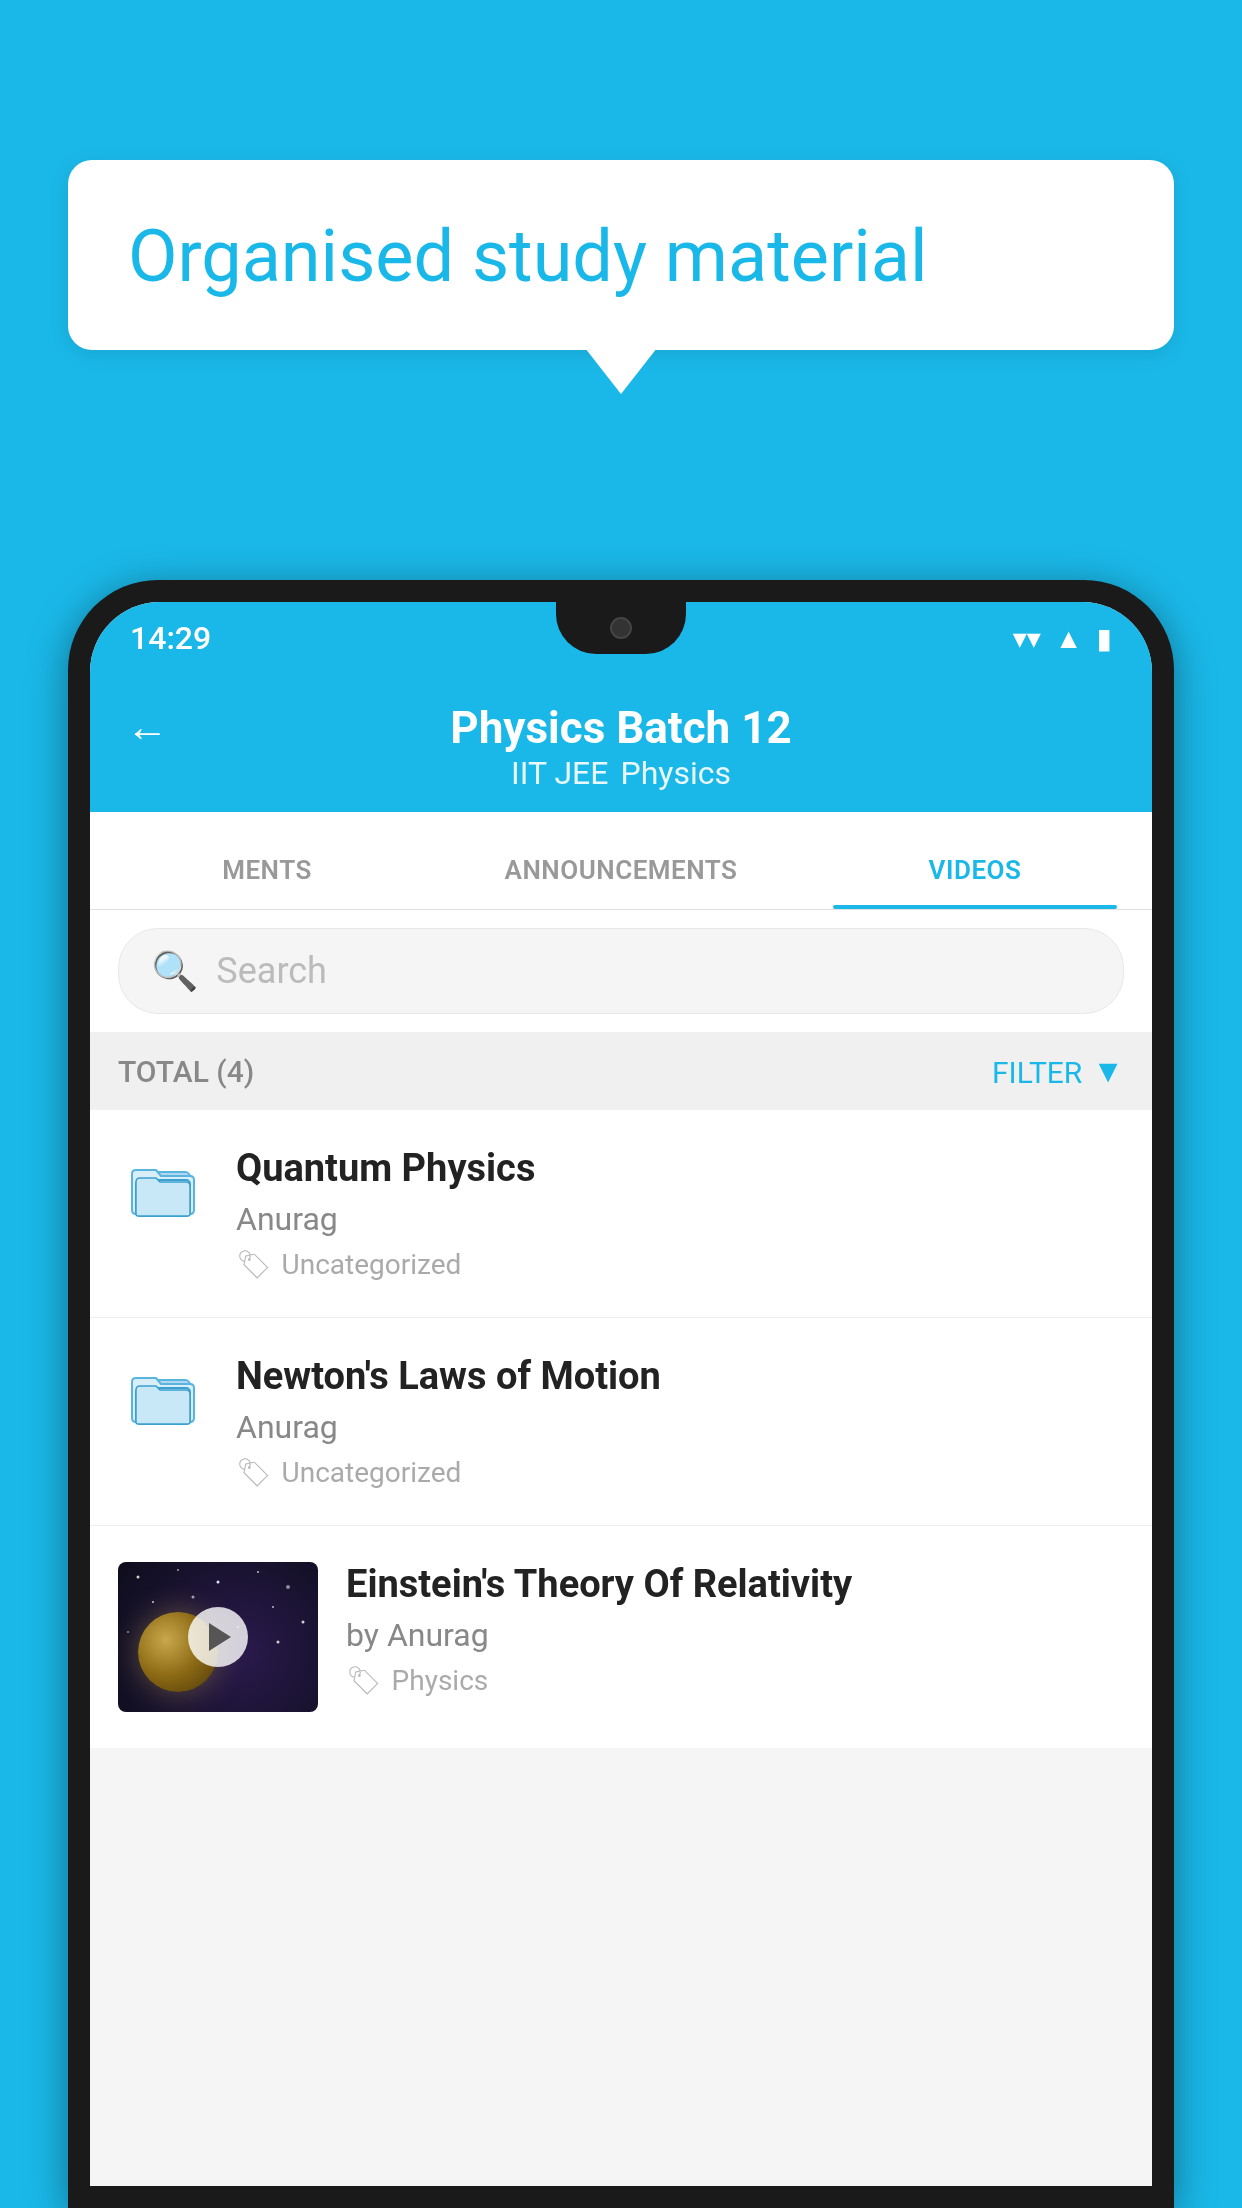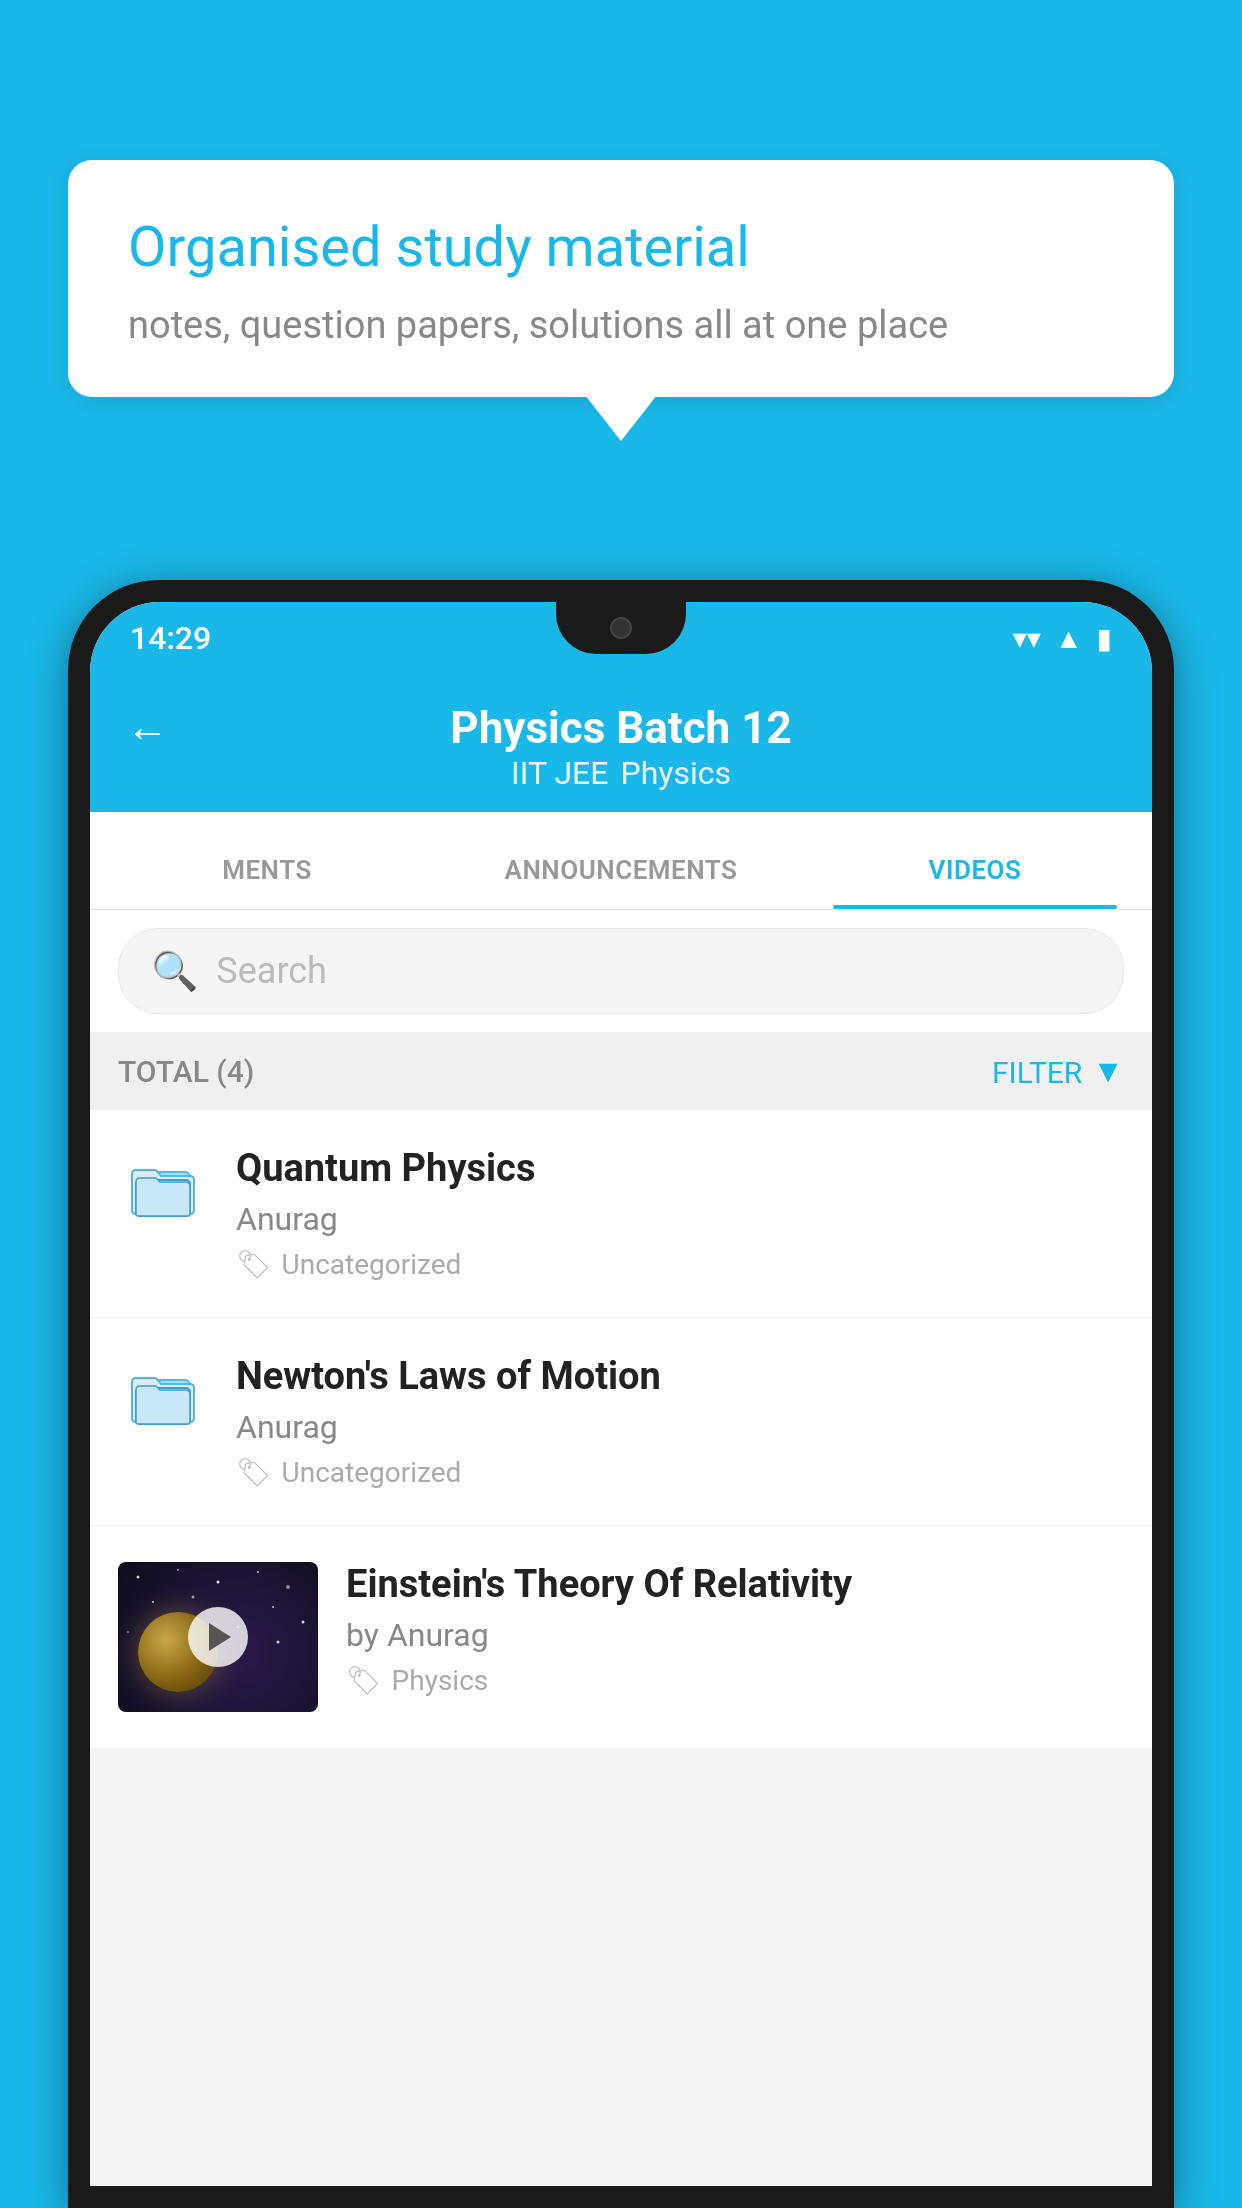--- a/index.html
+++ b/index.html
@@ -32,24 +32,23 @@
       transform: translateX(-50%);
       width: 0;
       height: 0;
       border-left: 36px solid transparent;
       border-right: 36px solid transparent;
       border-top: 46px solid white;
     }
 
     .bubble-title {
       color: #1ab8e8;
-      font-size: 56px;
+      font-size: 72px;
       font-weight: 400;
       line-height: 1.2;
-      margin-bottom: 22px;
     }
 
     .bubble-subtitle {
       color: #888;
       font-size: 38px;
       font-weight: 400;
     }
 
     
     .phone-outer {
@@ -364,21 +363,20 @@
       border-bottom: 14px solid transparent;
       border-left: 22px solid #555;
       margin-left: 4px;
     }
   </style>
 </head>
 <body>
 
 <div class="speech-bubble">
   <div class="bubble-title">Organised study material</div>
-  <div class="bubble-subtitle">notes, question papers, solutions all at one place</div>
 </div>
 
 <div class="phone-outer">
   <div class="phone-inner">
 
     <div class="status-bar">
       <div class="notch">
         <div class="camera-dot"></div>
       </div>
       <span class="status-time">14:29</span>

